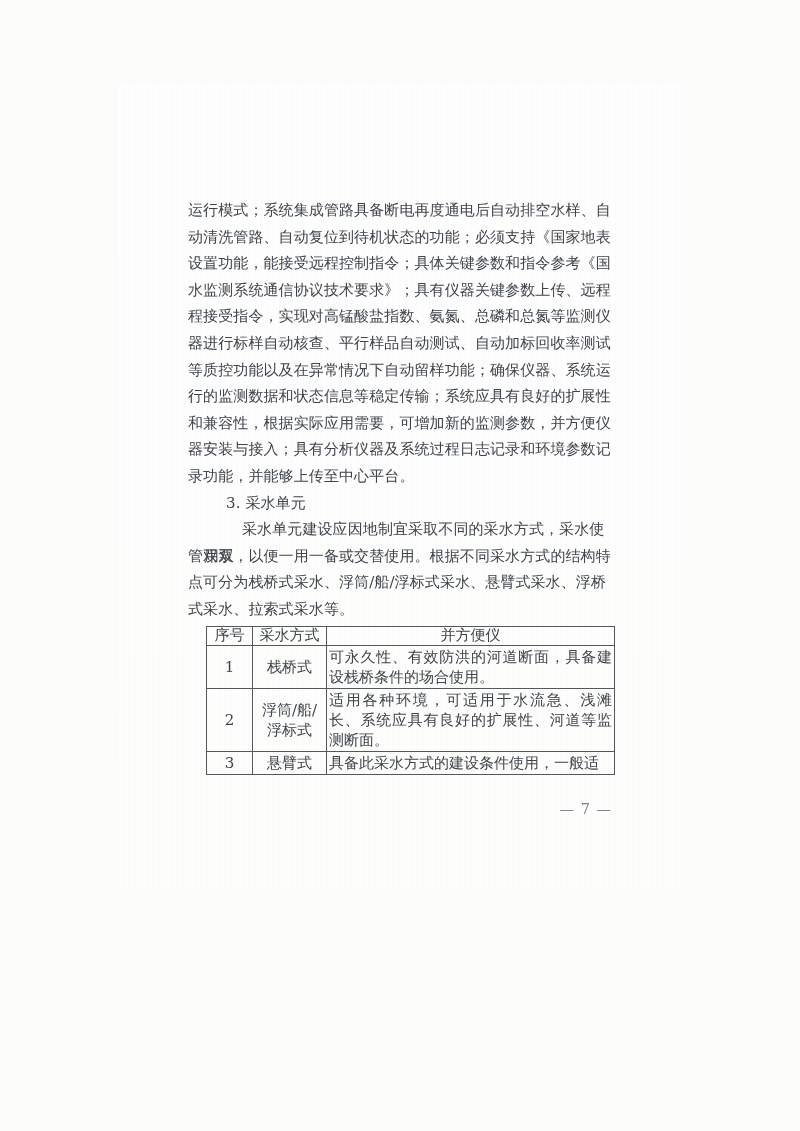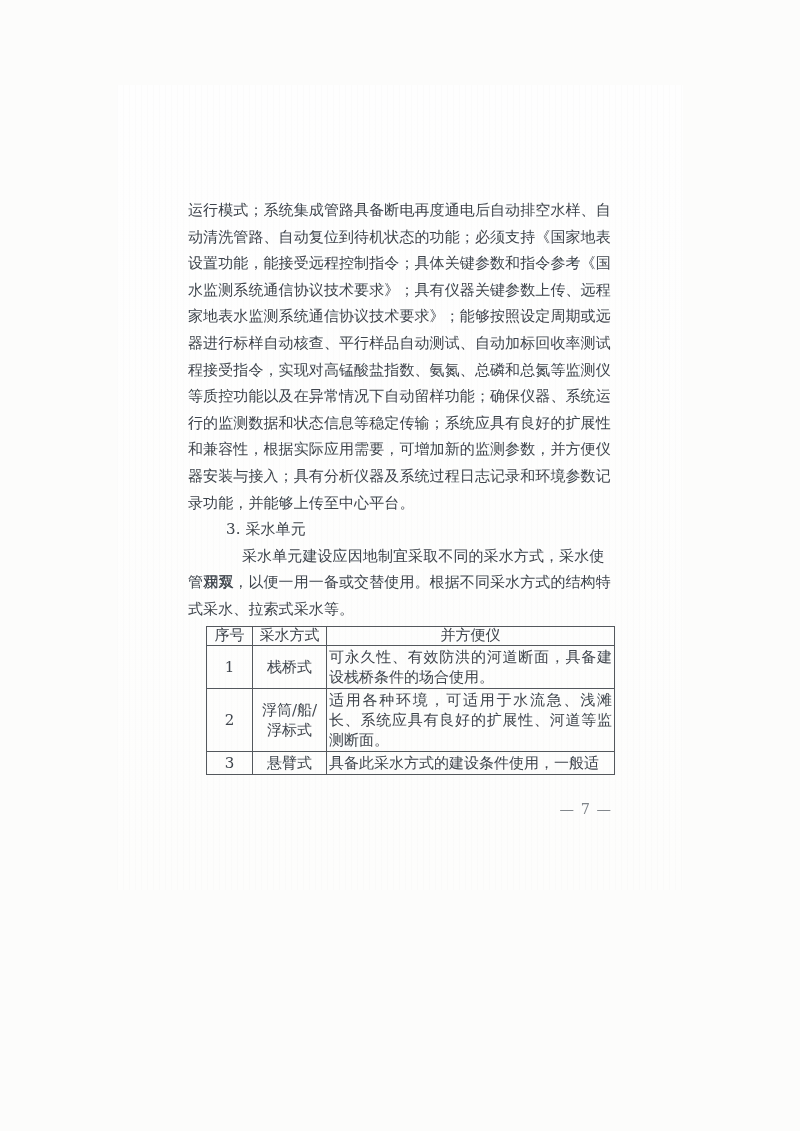--- a/index.html
+++ b/index.html
@@ -92,45 +92,45 @@
     <div class="para" data-name="paragraph-continuation">
 
         <div class="line" data-name="text-line">运行模式；系统集成管路具备断电再度通电后自动排空水样、自</div>
 
         <div class="line" data-name="text-line">动清洗管路、自动复位到待机状态的功能；必须支持《国家地表</div>
 
         <div class="line" data-name="text-line">设置功能，能接受远程控制指令；具体关键参数和指令参考《国</div>
 
         <div class="line" data-name="text-line">水监测系统通信协议技术要求》；具有仪器关键参数上传、远程</div>
 
-        <div class="line" data-name="text-line">家地表水监测系统通信协议技术要求》；能够按照设定周期或远</div>
+
+        <div class="line" data-name="text-line">程接受指令，实现对高锰酸盐指数、氨氮、总磷和总氮等监测仪</div>
 
         <div class="line" data-name="text-line">器进行标样自动核查、平行样品自动测试、自动加标回收率测试</div>
-
-        <div class="line" data-name="text-line">程接受指令，实现对高锰酸盐指数、氨氮、总磷和总氮等监测仪</div>
 
         <div class="line" data-name="text-line">等质控功能以及在异常情况下自动留样功能；确保仪器、系统运</div>
 
         <div class="line" data-name="text-line">行的监测数据和状态信息等稳定传输；系统应具有良好的扩展性</div>
 
         <div class="line" data-name="text-line">和兼容性，根据实际应用需要，可增加新的监测参数，并方便仪</div>
 
         <div class="line" data-name="text-line">器安装与接入；具有分析仪器及系统过程日志记录和环境参数记</div>
 
         <div class="line" data-name="text-line">录功能，并能够上传至中心平台。</div>
       </div>
 
     <div class="line heading" data-name="section-heading">3. 采水单元</div>
 
     <div class="para" data-name="paragraph-sampling">
 
         <div class="line" data-name="text-line">采水单元建设应因地制宜采取不同的采水方式，采水使用双</div>
 
         <div class="line" data-name="text-line">管双泵，以便一用一备或交替使用。根据不同采水方式的结构特</div>
 
+        <div class="line" data-name="text-line">点可分为栈桥式采水、浮筒/船/浮标式采水、悬臂式采水、浮桥</div>
 
         <div class="line" data-name="text-line">式采水、拉索式采水等。</div>
       </div>
 
     <table class="sampling" data-name="sampling-methods-table">
       <colgroup>
         <col style="width:46px">
         <col style="width:74px">
         <col style="width:288px">
       </colgroup>

